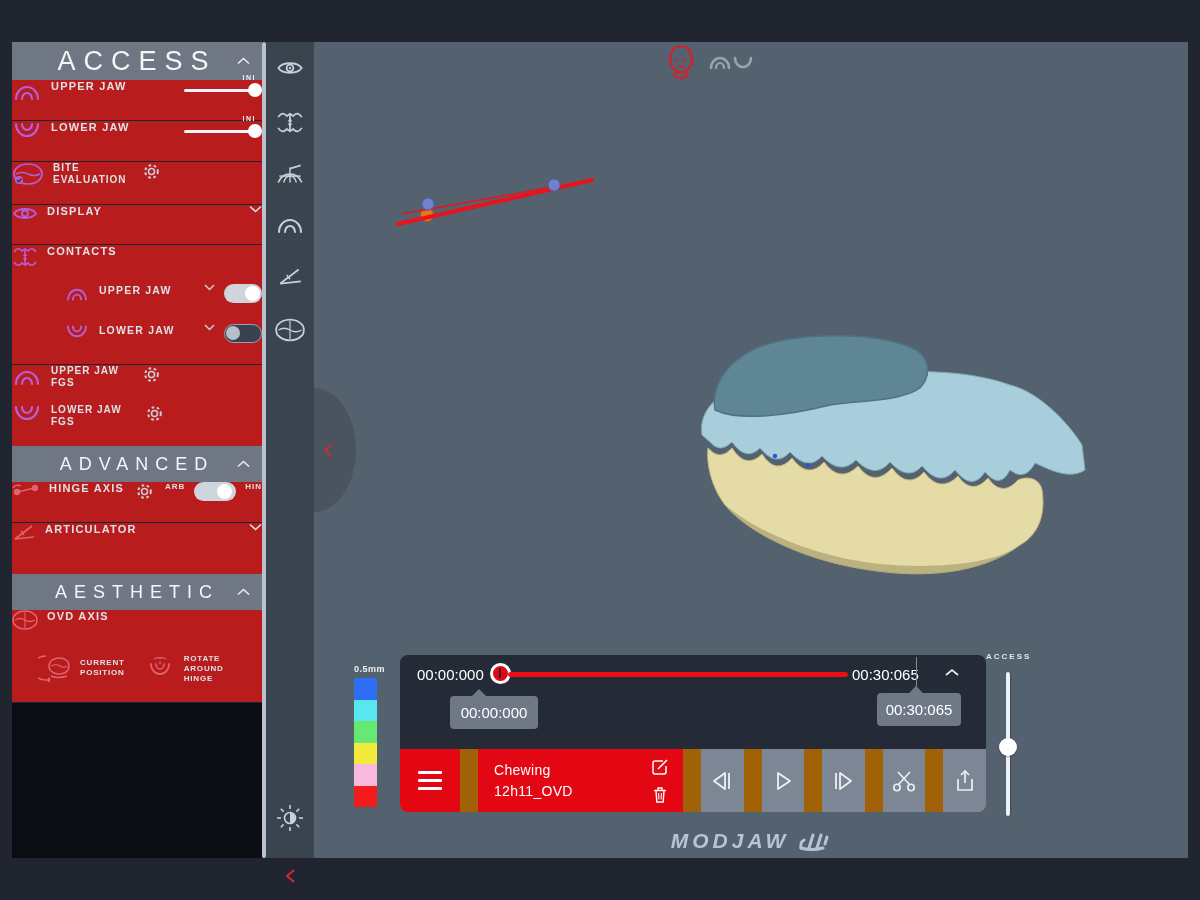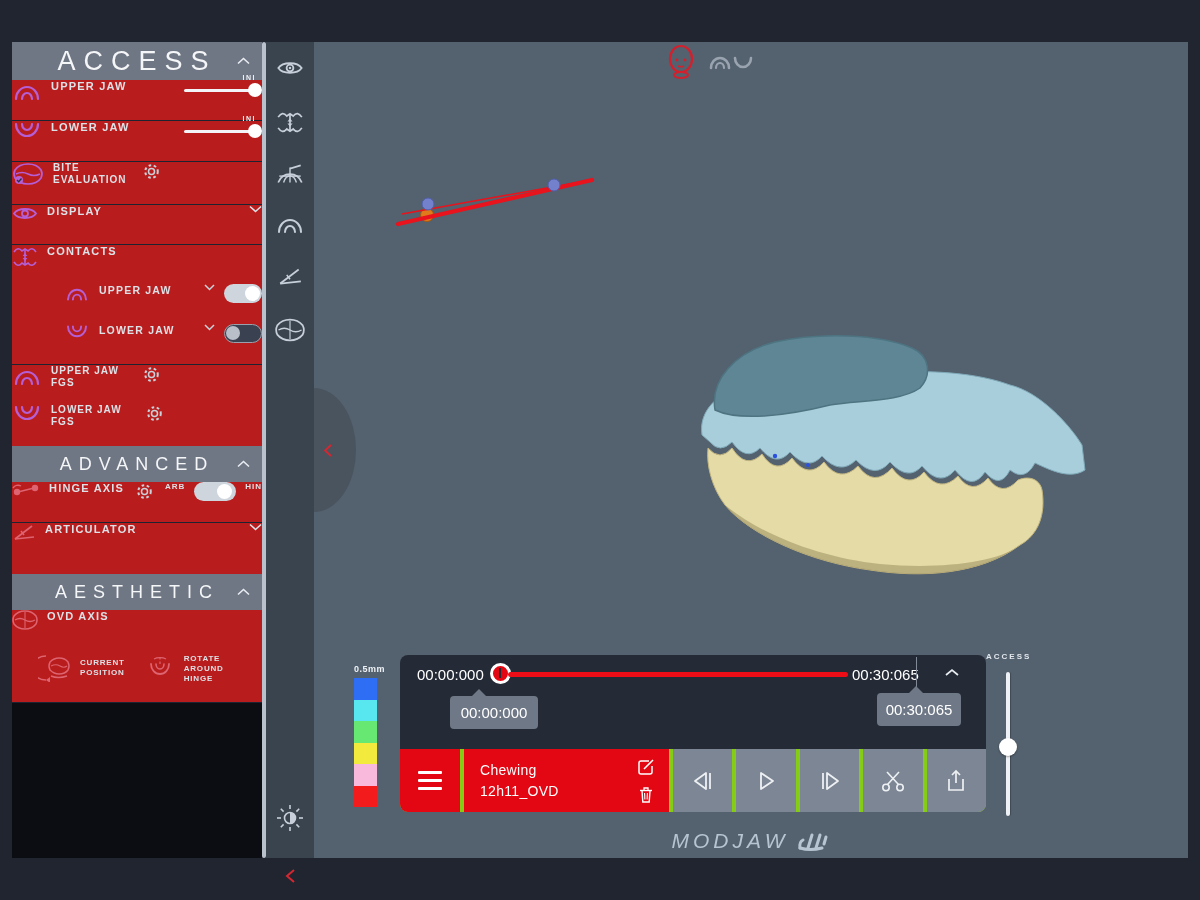--- a/index.html
+++ b/index.html
@@ -87,21 +87,21 @@
   .tl-chevup { position:absolute; left:545px; top:13px; }
   .tl-badge { position:absolute; height:33px; background:#6f7886; border-radius:4px;
               color:#fff; font-size:15px; display:flex; align-items:center;
               justify-content:center; }
   .tl-badge .ptr { position:absolute; top:-7px; width:0; height:0;
                    border-left:7px solid transparent; border-right:7px solid transparent;
                    border-bottom:7px solid #6f7886; }
   .tl-vline { position:absolute; left:516px; top:2px; width:1px; height:35px;
               background:#828a98; }
   .tl-controls { position:absolute; left:0; right:0; bottom:0; height:63px;
-                 display:flex; gap:4px; background:#84cc16;
+                 display:flex; gap:18px; background:#a16207;
                  border-radius:0 0 8px 8px; }
   .btn-menu { width:60px; flex:none; background:#e30613; border-radius:0 0 0 8px;
               display:flex; flex-direction:column; align-items:center;
               justify-content:center; gap:5px; }
   .btn-menu i { width:24px; height:3px; background:#fff; border-radius:1px; }
   .clip { width:205px; flex:none; background:#e30613; display:flex;
           align-items:center; }
   .clipname { color:#fff; font-size:14px; line-height:21px; padding-left:16px;
               letter-spacing:.3px; }
   .clipicons { margin-left:auto; margin-right:14px; display:flex;
@@ -117,21 +117,21 @@
   .speed .sp-track { position:absolute; left:20px; top:20px; width:4px; height:144px;
                      background:#eef1f5; border-radius:2px;
                      box-shadow:1px 0 1px rgba(0,0,0,.25); }
   .speed .sp-knob { position:absolute; left:13px; top:86px; width:18px; height:18px;
                     background:#fff; border-radius:50%;
                     box-shadow:0 1px 2px rgba(0,0,0,.35); }
 
   
   .brand { position:absolute; left:0; right:0; bottom:5px; display:flex;
            align-items:center; justify-content:center; gap:8px; }
-  .brand .word { color:#b7c4d2; font-size:21px; font-weight:normal; font-style:italic;
+  .brand .word { color:#b7c4d2; font-size:21px; font-weight:bold; font-style:italic;
                  letter-spacing:4px; }
 </style>
 </head>
 <body>
 
 <div class="sidebar">
 
   <div class="shdr big">
     <span>ACCESS</span>
     <span class="chev">

